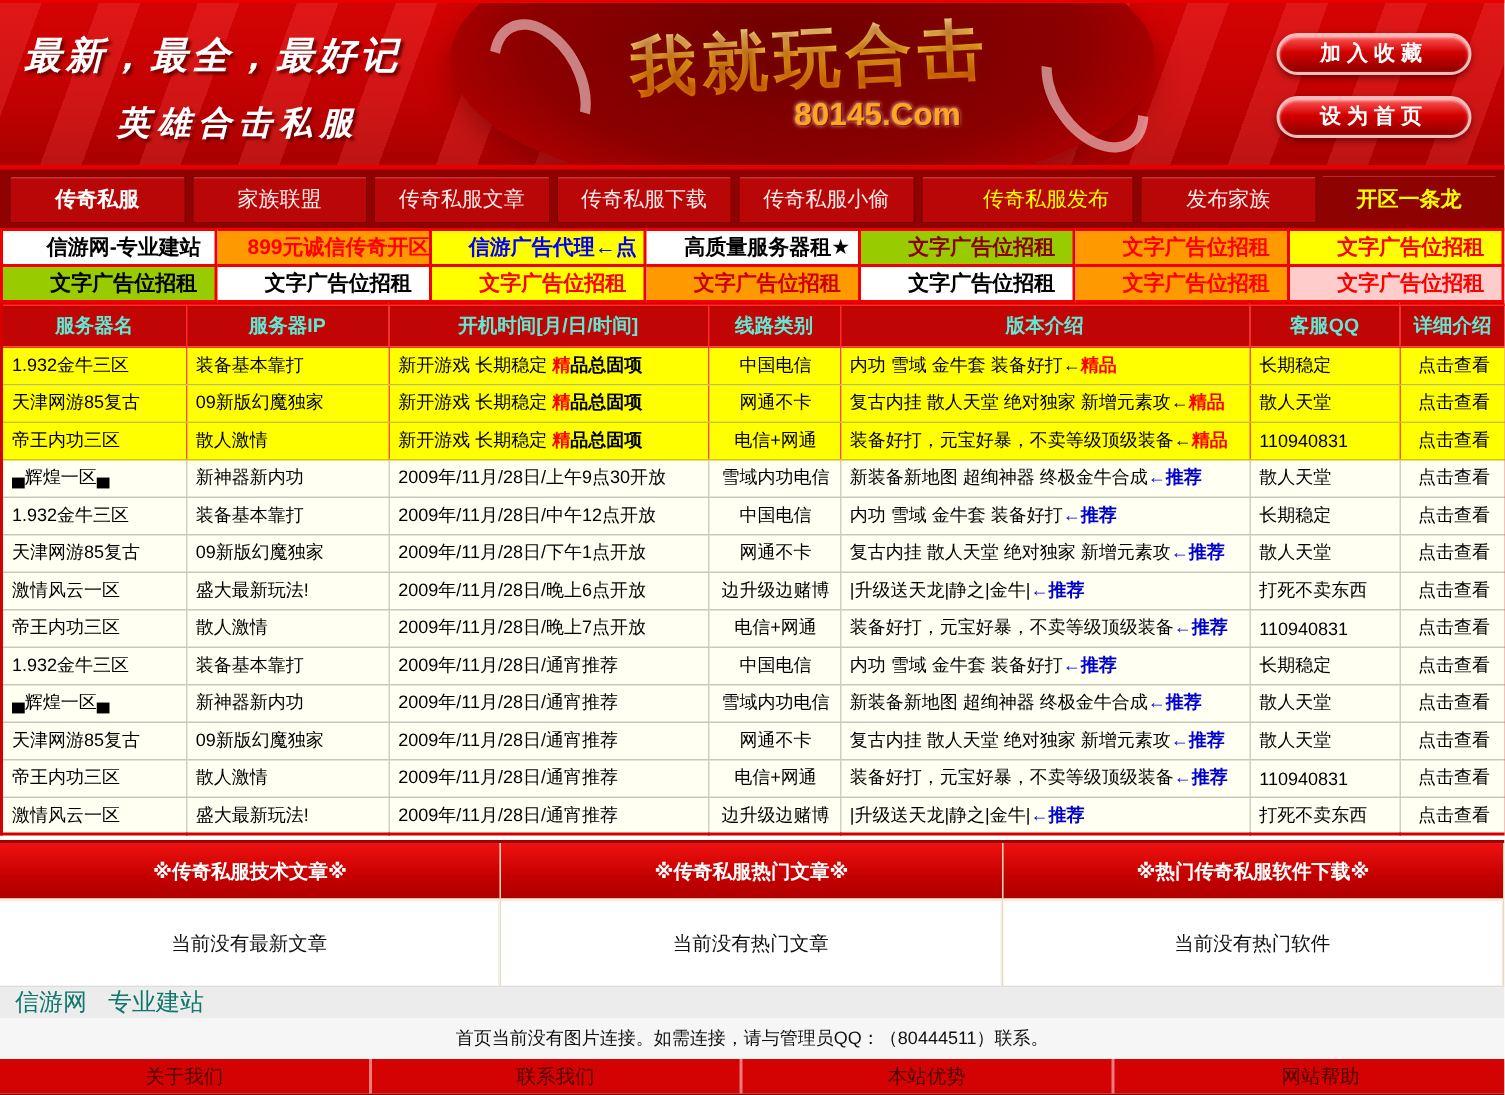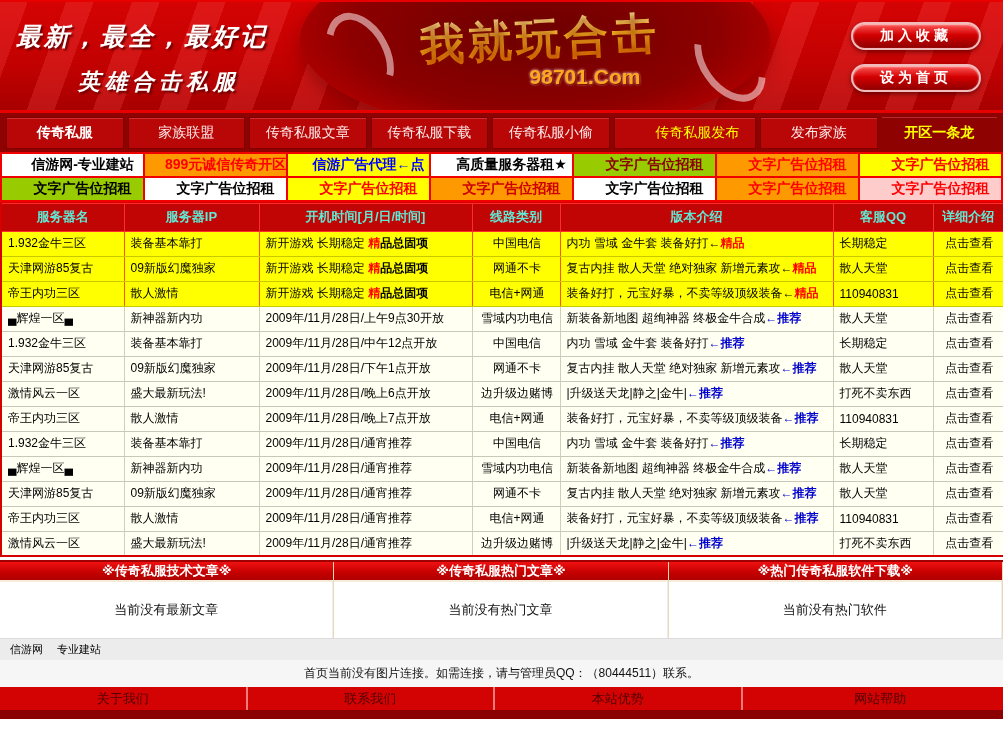--- a/index.html
+++ b/index.html
@@ -41,47 +41,47 @@
   tr.yellow td { background:#ffff00; border-right:1px solid #ff5500; border-bottom:1px solid #c9c900; }
   tr.ivory td  { background:#fffff2; border-right:1px solid #cfcfc0; border-bottom:1px solid #c8c8ba; }
   .c-line, .c-detail { text-align:center; }
   .t-red { color:#ff0000; font-weight:bold; }
   .t-bold { font-weight:bold; }
   .badge { font-weight:bold; }
 
   
   .secs { display:flex; margin-top:3px; border-top:2px solid #a00000; }
   .sec { flex:1; border-right:1px solid #e9d9b9; }
-  .sec-h { height:20px; background:linear-gradient(180deg,#f01111 0%,#c40000 60%,#b00000 100%); color:#fff; font-size:13px; font-weight:bold;
+  .sec-h { height:39px; background:linear-gradient(180deg,#f01111 0%,#c40000 60%,#b00000 100%); color:#fff; font-size:13px; font-weight:bold;
            display:flex; align-items:center; justify-content:center; border-bottom:2px solid #f5ecd9; }
   .sec-b { height:56px; background:#fff; color:#111; font-size:13px; display:flex; align-items:center; justify-content:center; border-right:1px solid #eee; }
 
   
-  .f-build { height:22px; background:#ececec; border-top:1px solid #ddd; display:flex; align-items:center; gap:14px; padding-left:10px; font-size:11px; color:#000000; }
+  .f-build { height:22px; background:#ececec; border-top:1px solid #ddd; display:flex; align-items:center; gap:14px; padding-left:10px; font-size:16px; color:#0f766e; }
   .f-note { height:27px; background:#f6f6f6; display:flex; align-items:center; justify-content:center; font-size:12px; color:#111; }
   .f-links { height:23px; background:#d40303; display:flex; }
   .f-link { flex:1; display:flex; align-items:center; justify-content:center; font-size:13px; color:#4d0000; cursor:pointer; border-right:2px solid #ef7b7b; }
   .f-link:last-child { border-right:none;padding-left:15px; }
   .f-end { height:9px; background:#8a0000; }
 </style>
 </head>
 <body>
 
 <div class="banner">
   <div class="stripes"></div>
   <div class="glow"></div>
   <div class="ribbon" style="left:330px;top:8px;"></div>
   <div class="ribbon" style="left:700px;top:14px;transform:rotate(145deg);"></div>
   <div class="tagline">
     <div class="t1">最新，最全，最好记</div>
     <div class="t2">英雄合击私服</div>
   </div>
   <div class="logo">
     <div class="big">我就玩合击</div>
-    <div class="dom">98701.Com</div>
+    <div class="dom">80145.Com</div>
   </div>
   <div class="bbtns">
     <div class="bbtn">加入收藏</div>
     <div class="bbtn">设为首页</div>
   </div>
 </div>
 
 <div class="nav">
 
 <div class="nav-cell" style="background: rgb(185, 7, 7); border: 1px solid rgb(126, 0, 0);">

